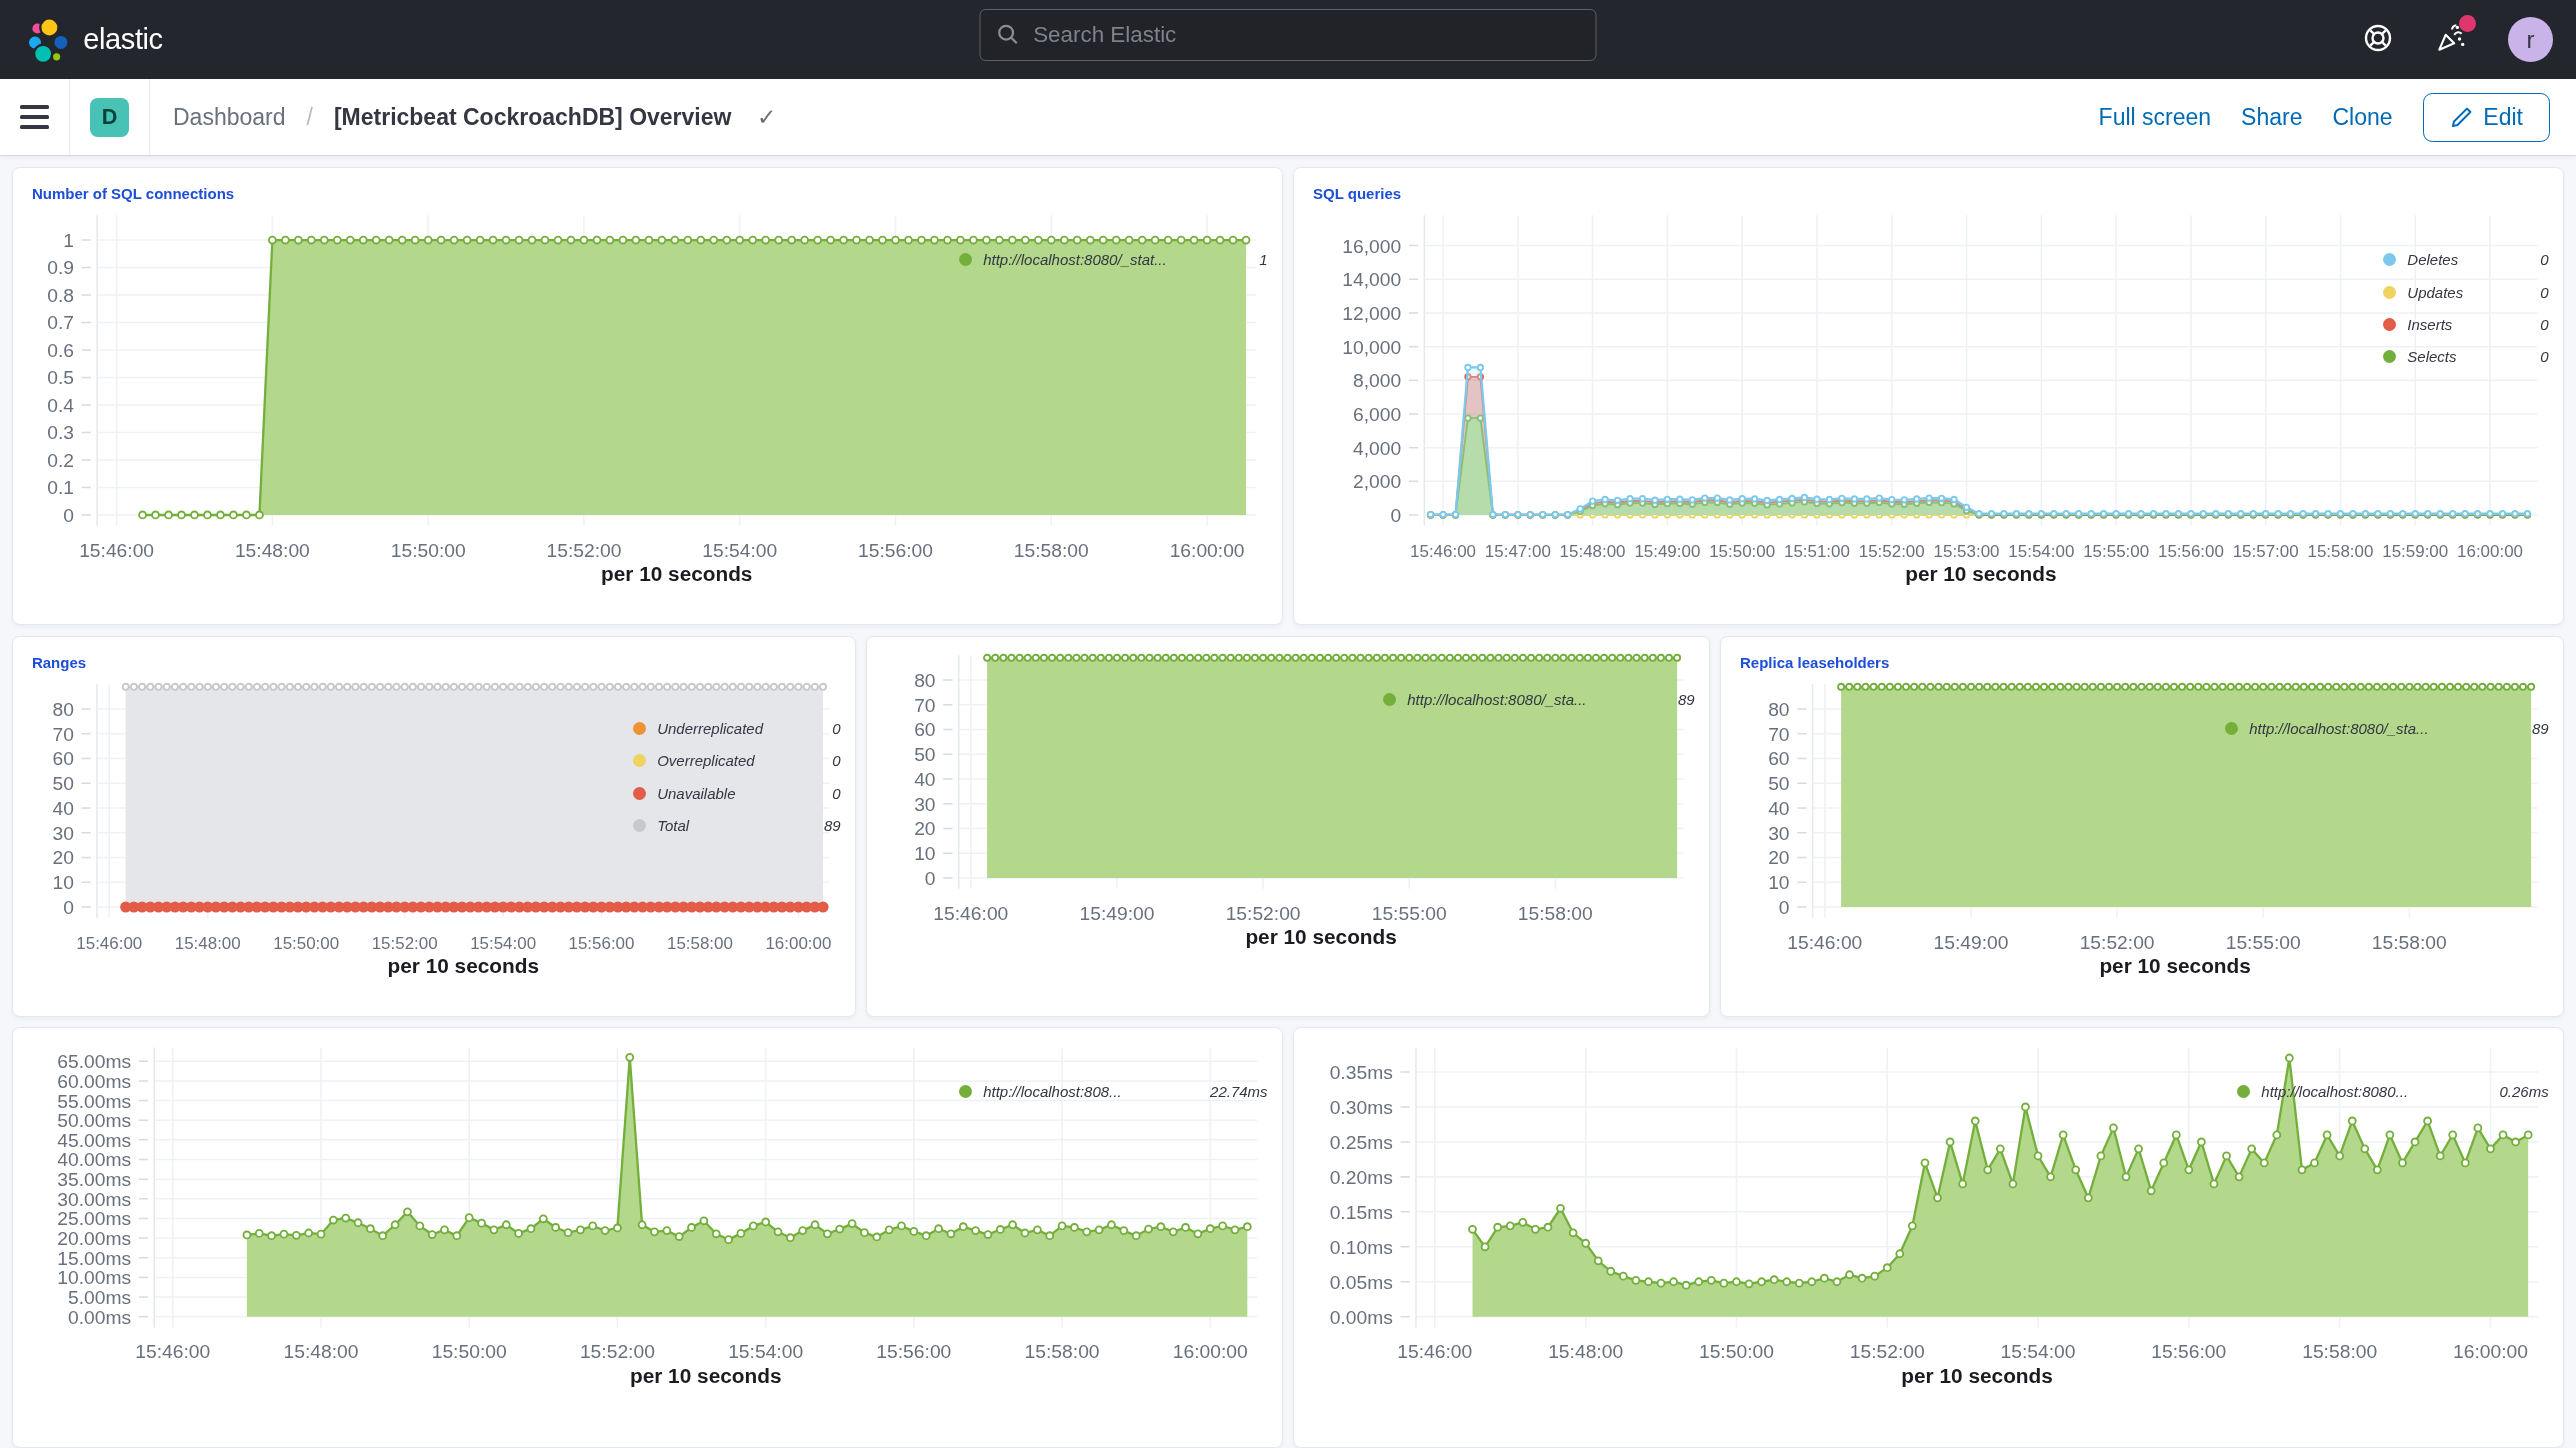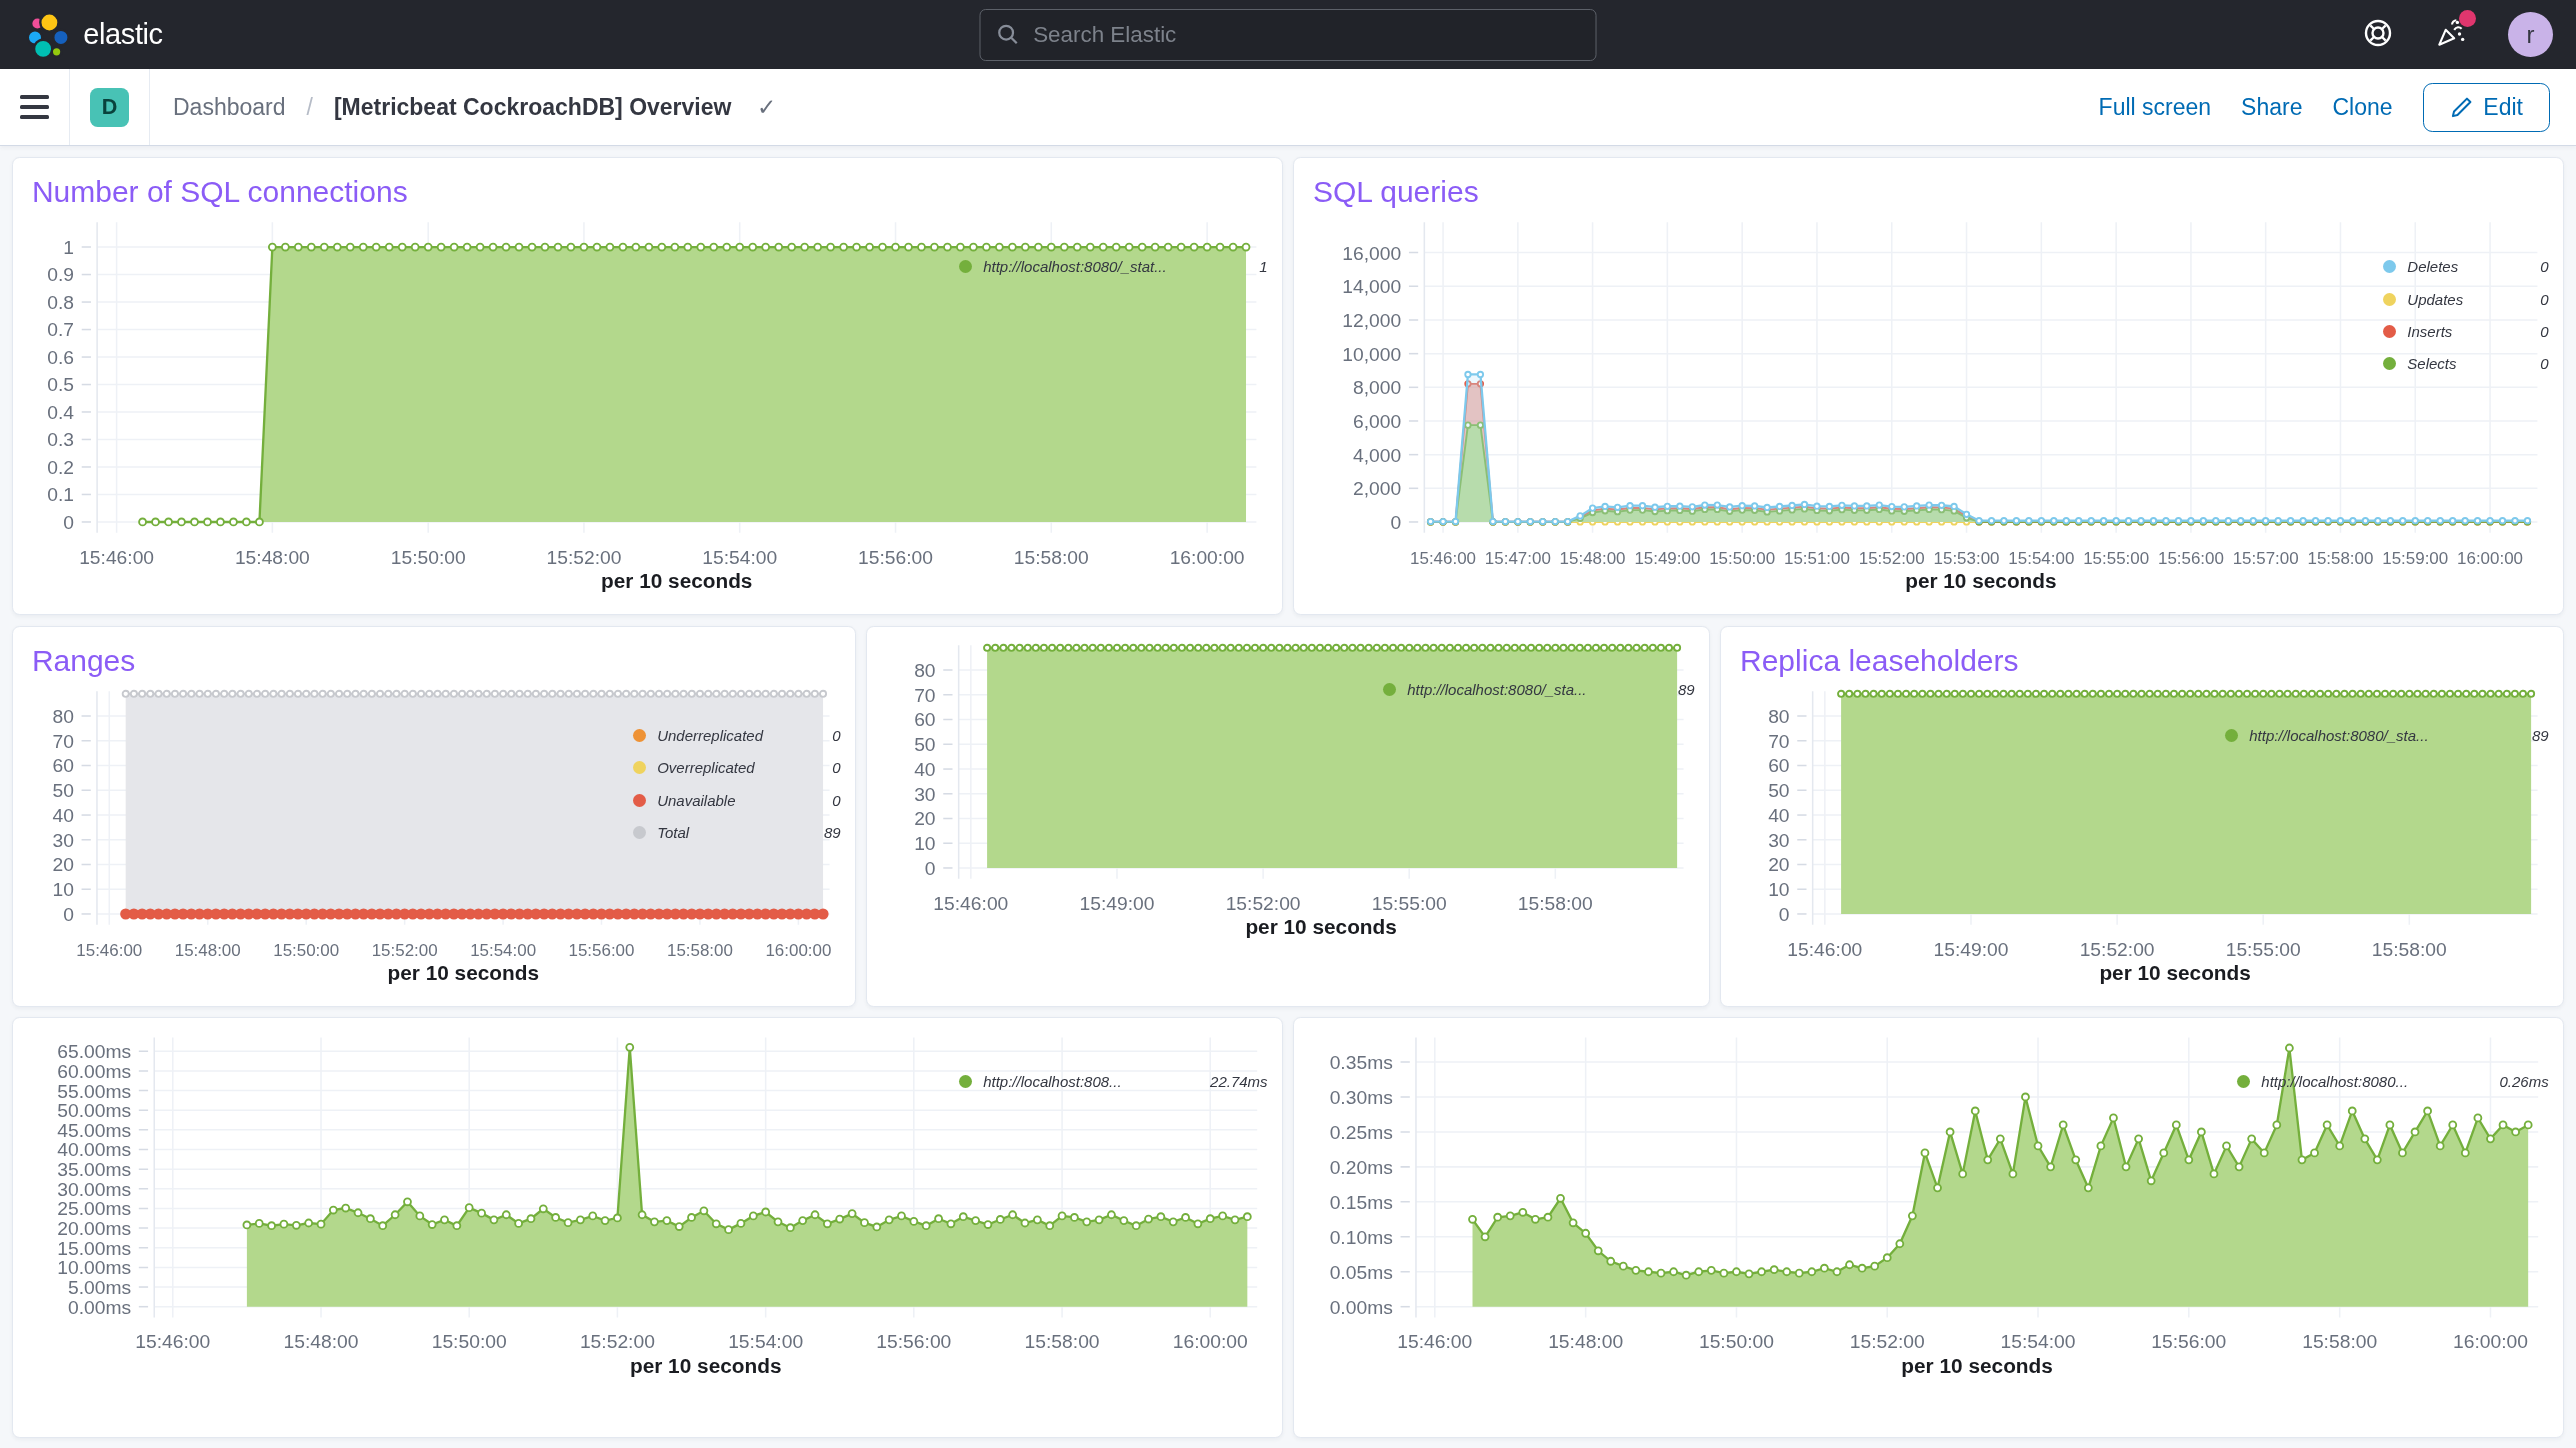--- a/index.html
+++ b/index.html
@@ -1,19 +1,19 @@
 <!DOCTYPE html>
 <html style="font-size:12.3px"><head>
 <meta charset="utf-8">
 <style>
   * { box-sizing: border-box; margin: 0; padding: 0; }
   html,body { width:2576px; height:1448px; font-family:"Liberation Sans","DejaVu Sans",sans-serif; background:#f5f7fa; overflow:hidden; }
 
   
-  .top-header { height:69px; background:#24262d; display:flex; align-items:center; position:relative; padding:0 23px; }
+  .top-header { height:79px; background:#24262d; display:flex; align-items:center; position:relative; padding:0 23px; }
   .brand { display:flex; align-items:center; gap:12.3px; }
   .brand-text { color:#ffffff; font-size:29px; letter-spacing:-0.4px; }
   .search-box { position:absolute; left:50%; transform:translateX(-50%); top:8.5px; width:617px; height:52px;
     background:#212329; border:1.5px solid #5d6169; border-radius:6.2px; display:flex; align-items:center; padding:0 15.4px; gap:12.3px; }
   .search-box input { flex:1; background:transparent; border:none; outline:none; color:#ffffff; font-size:22.4px; font-family:inherit; }
   .search-box input::placeholder { color:#7d828b; }
   .header-right { margin-left:auto; display:flex; align-items:center; gap:40px; }
   .popper-wrap { position:relative; }
   .notif-dot { position:absolute; top:-6.2px; right:-7.7px; width:17px; height:17px; border-radius:50%; }
   .avatar { width:45px; height:45px; border-radius:50%; display:flex; align-items:center; justify-content:center; font-size:24px; color:#343741; }
@@ -36,21 +36,21 @@
   .edit-btn { display:flex; align-items:center; gap:10.8px; border:1.5px solid #006BB4; color:#006BB4; border-radius:9.3px;
     height:49px; padding:0 26px; font-size:23px; font-weight:500; cursor:pointer; background:#fff; }
 
   
   .main { padding:10.8px 12.3px 9.3px; display:grid; gap:10.8px; grid-template-rows:458px 381px 421px; }
   .row { display:grid; gap:10.8px; }
   .row.two { grid-template-columns:1fr 1fr; }
   .row.three { grid-template-columns:1fr 1fr 1fr; }
   .panel { background:#fff; border:0.8px solid #e3e8f0; border-radius:7.7px; box-shadow:0 1.5px 3.9px rgba(40,50,70,.05);
     padding:6.2px 14px 0 14px; overflow:hidden; }
-  .panel-title { font-size:30px; font-weight:400; color:#8b5cf6; margin:10.8px 0 1.5px 4.6px; cursor:pointer; }
+  .panel-title { font-size:15px; font-weight:700; color:#1d4ed8; margin:10.8px 0 1.5px 4.6px; cursor:pointer; }
   .chart-wrap { display:flex; }
   .chart-host { flex:1; min-width:0; }
   .legend { padding-top:48px; font-size:15px; flex:none;font-style:italic; }
   .legend-item { display:flex; align-items:center; gap:11.6px; margin-bottom:15.4px; cursor:pointer; }
   .dot { width:13px; height:13px; border-radius:50%; flex:none; }
   .legend-label { flex:1; color:#343741; white-space:nowrap; overflow:hidden; }
   .legend-value { color:#343741; text-align:right; }
 </style>
 </head>
 <body>

